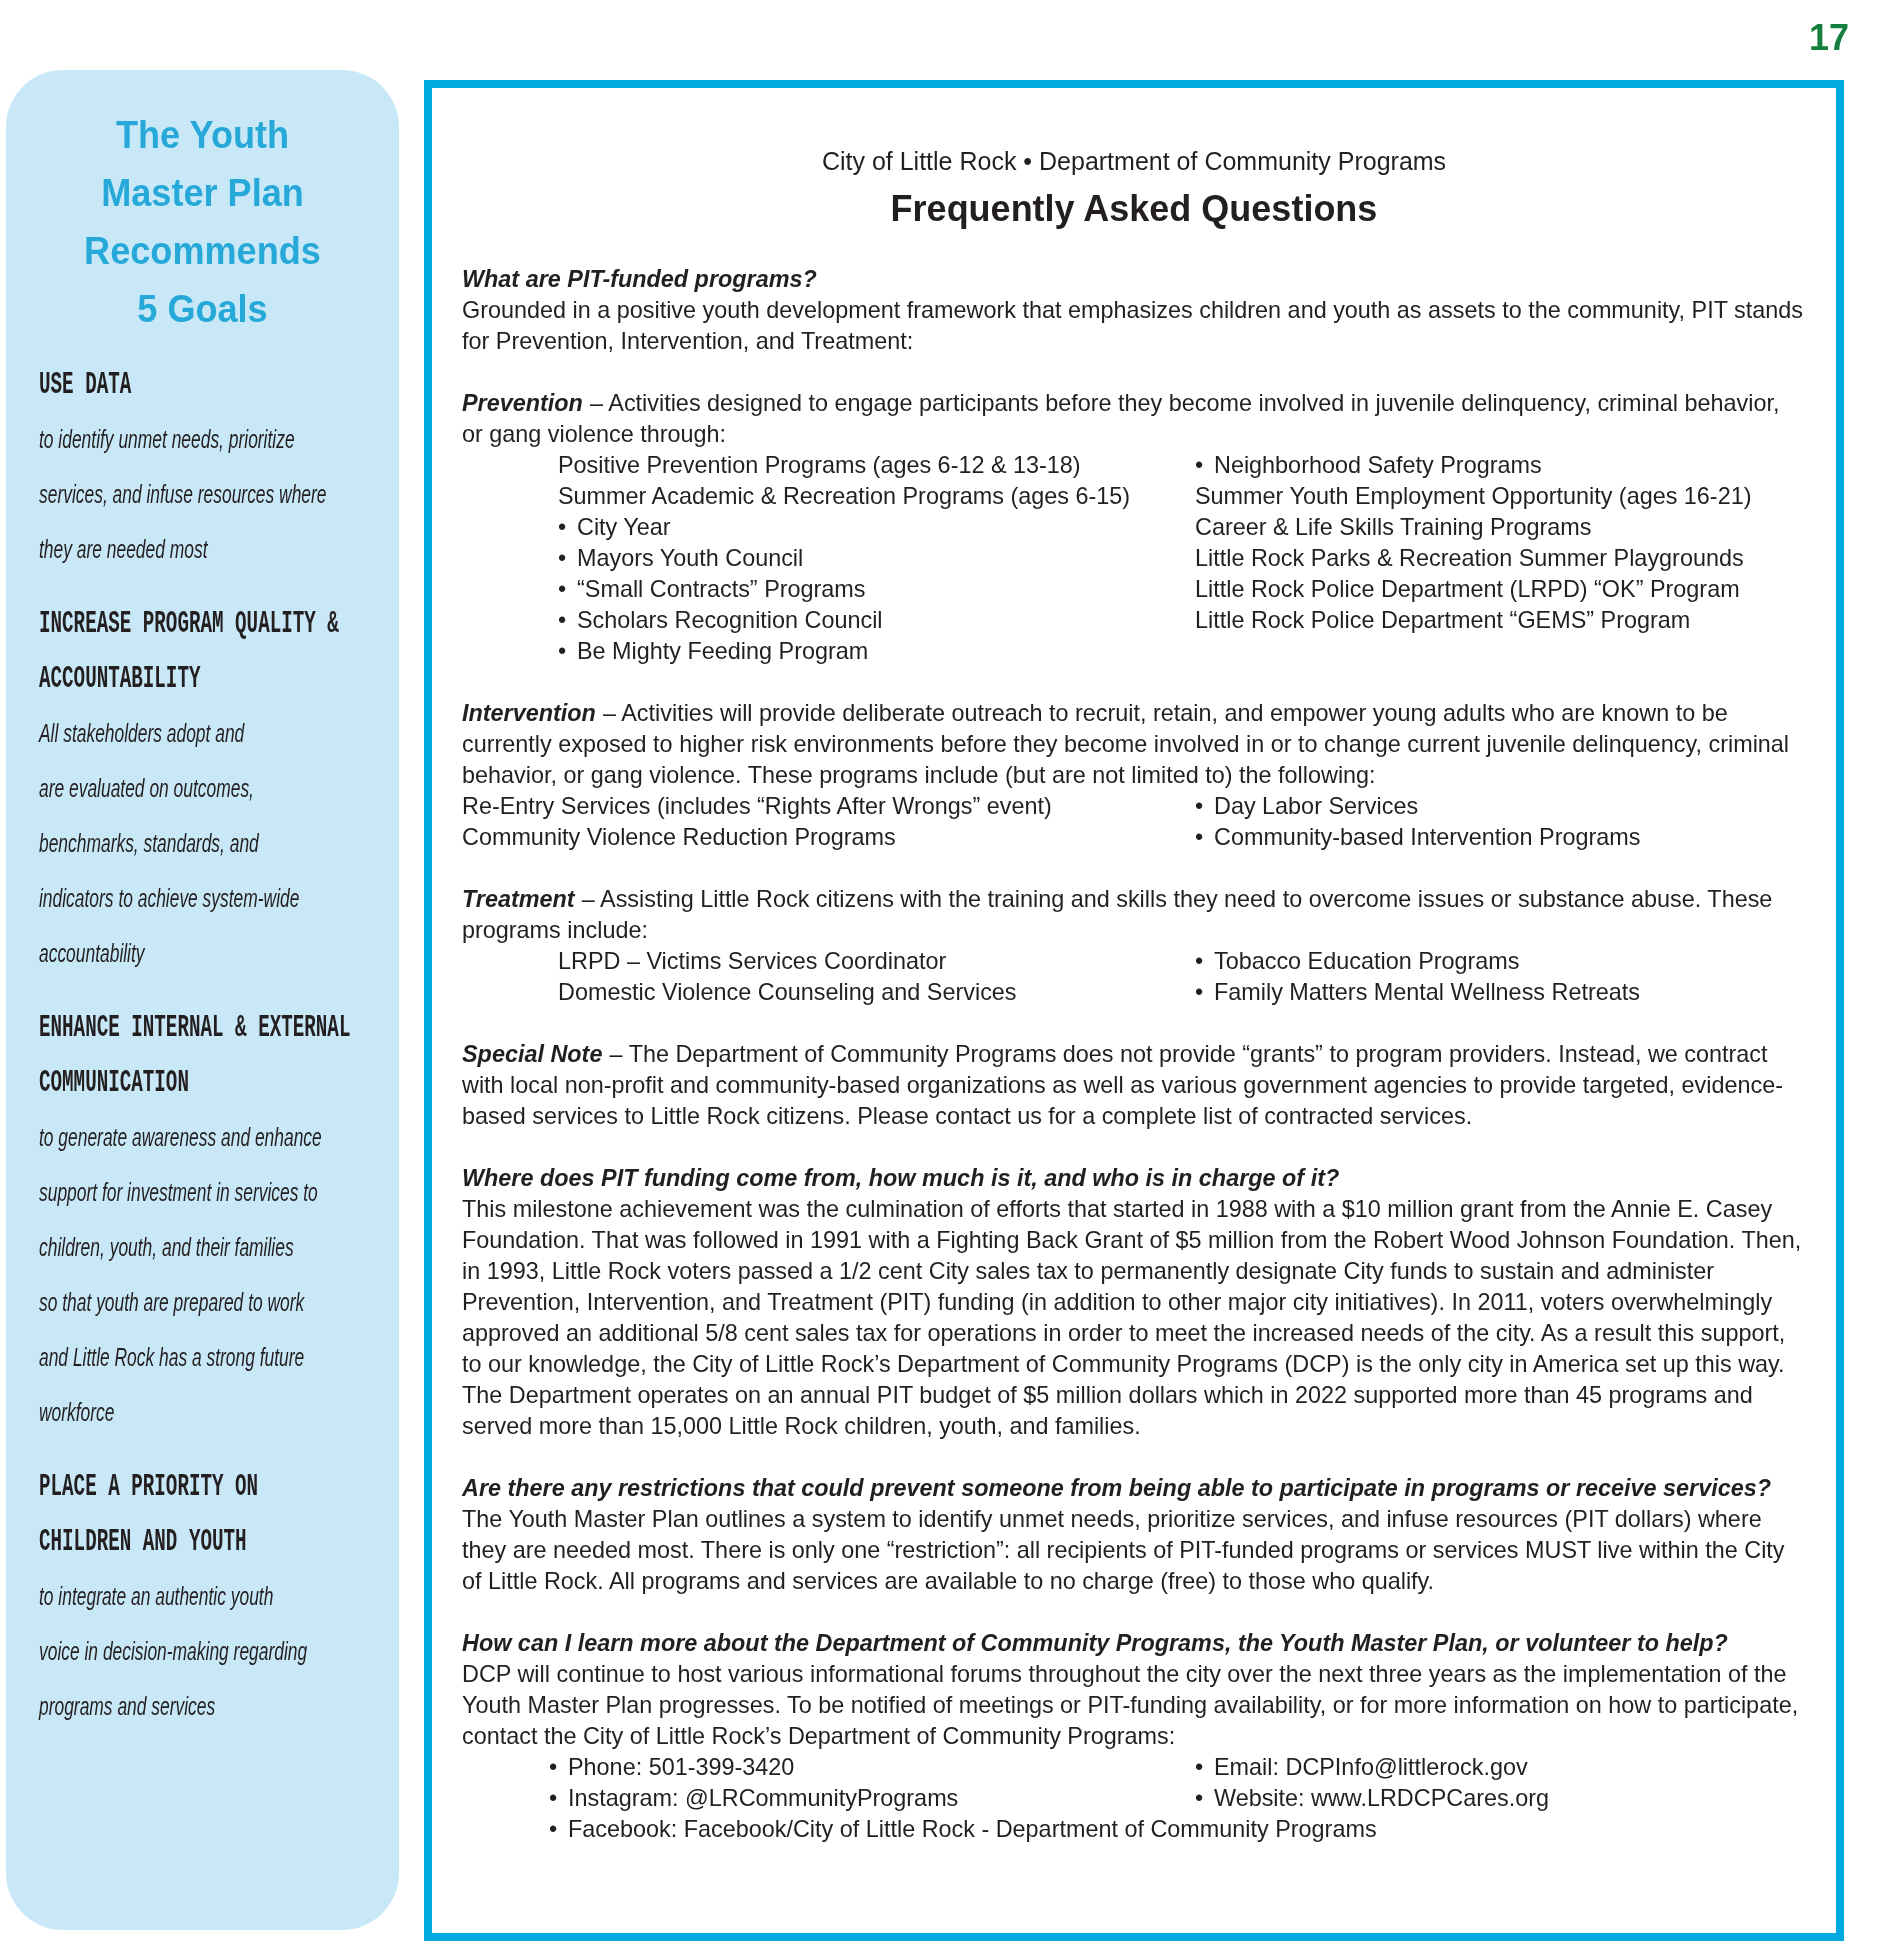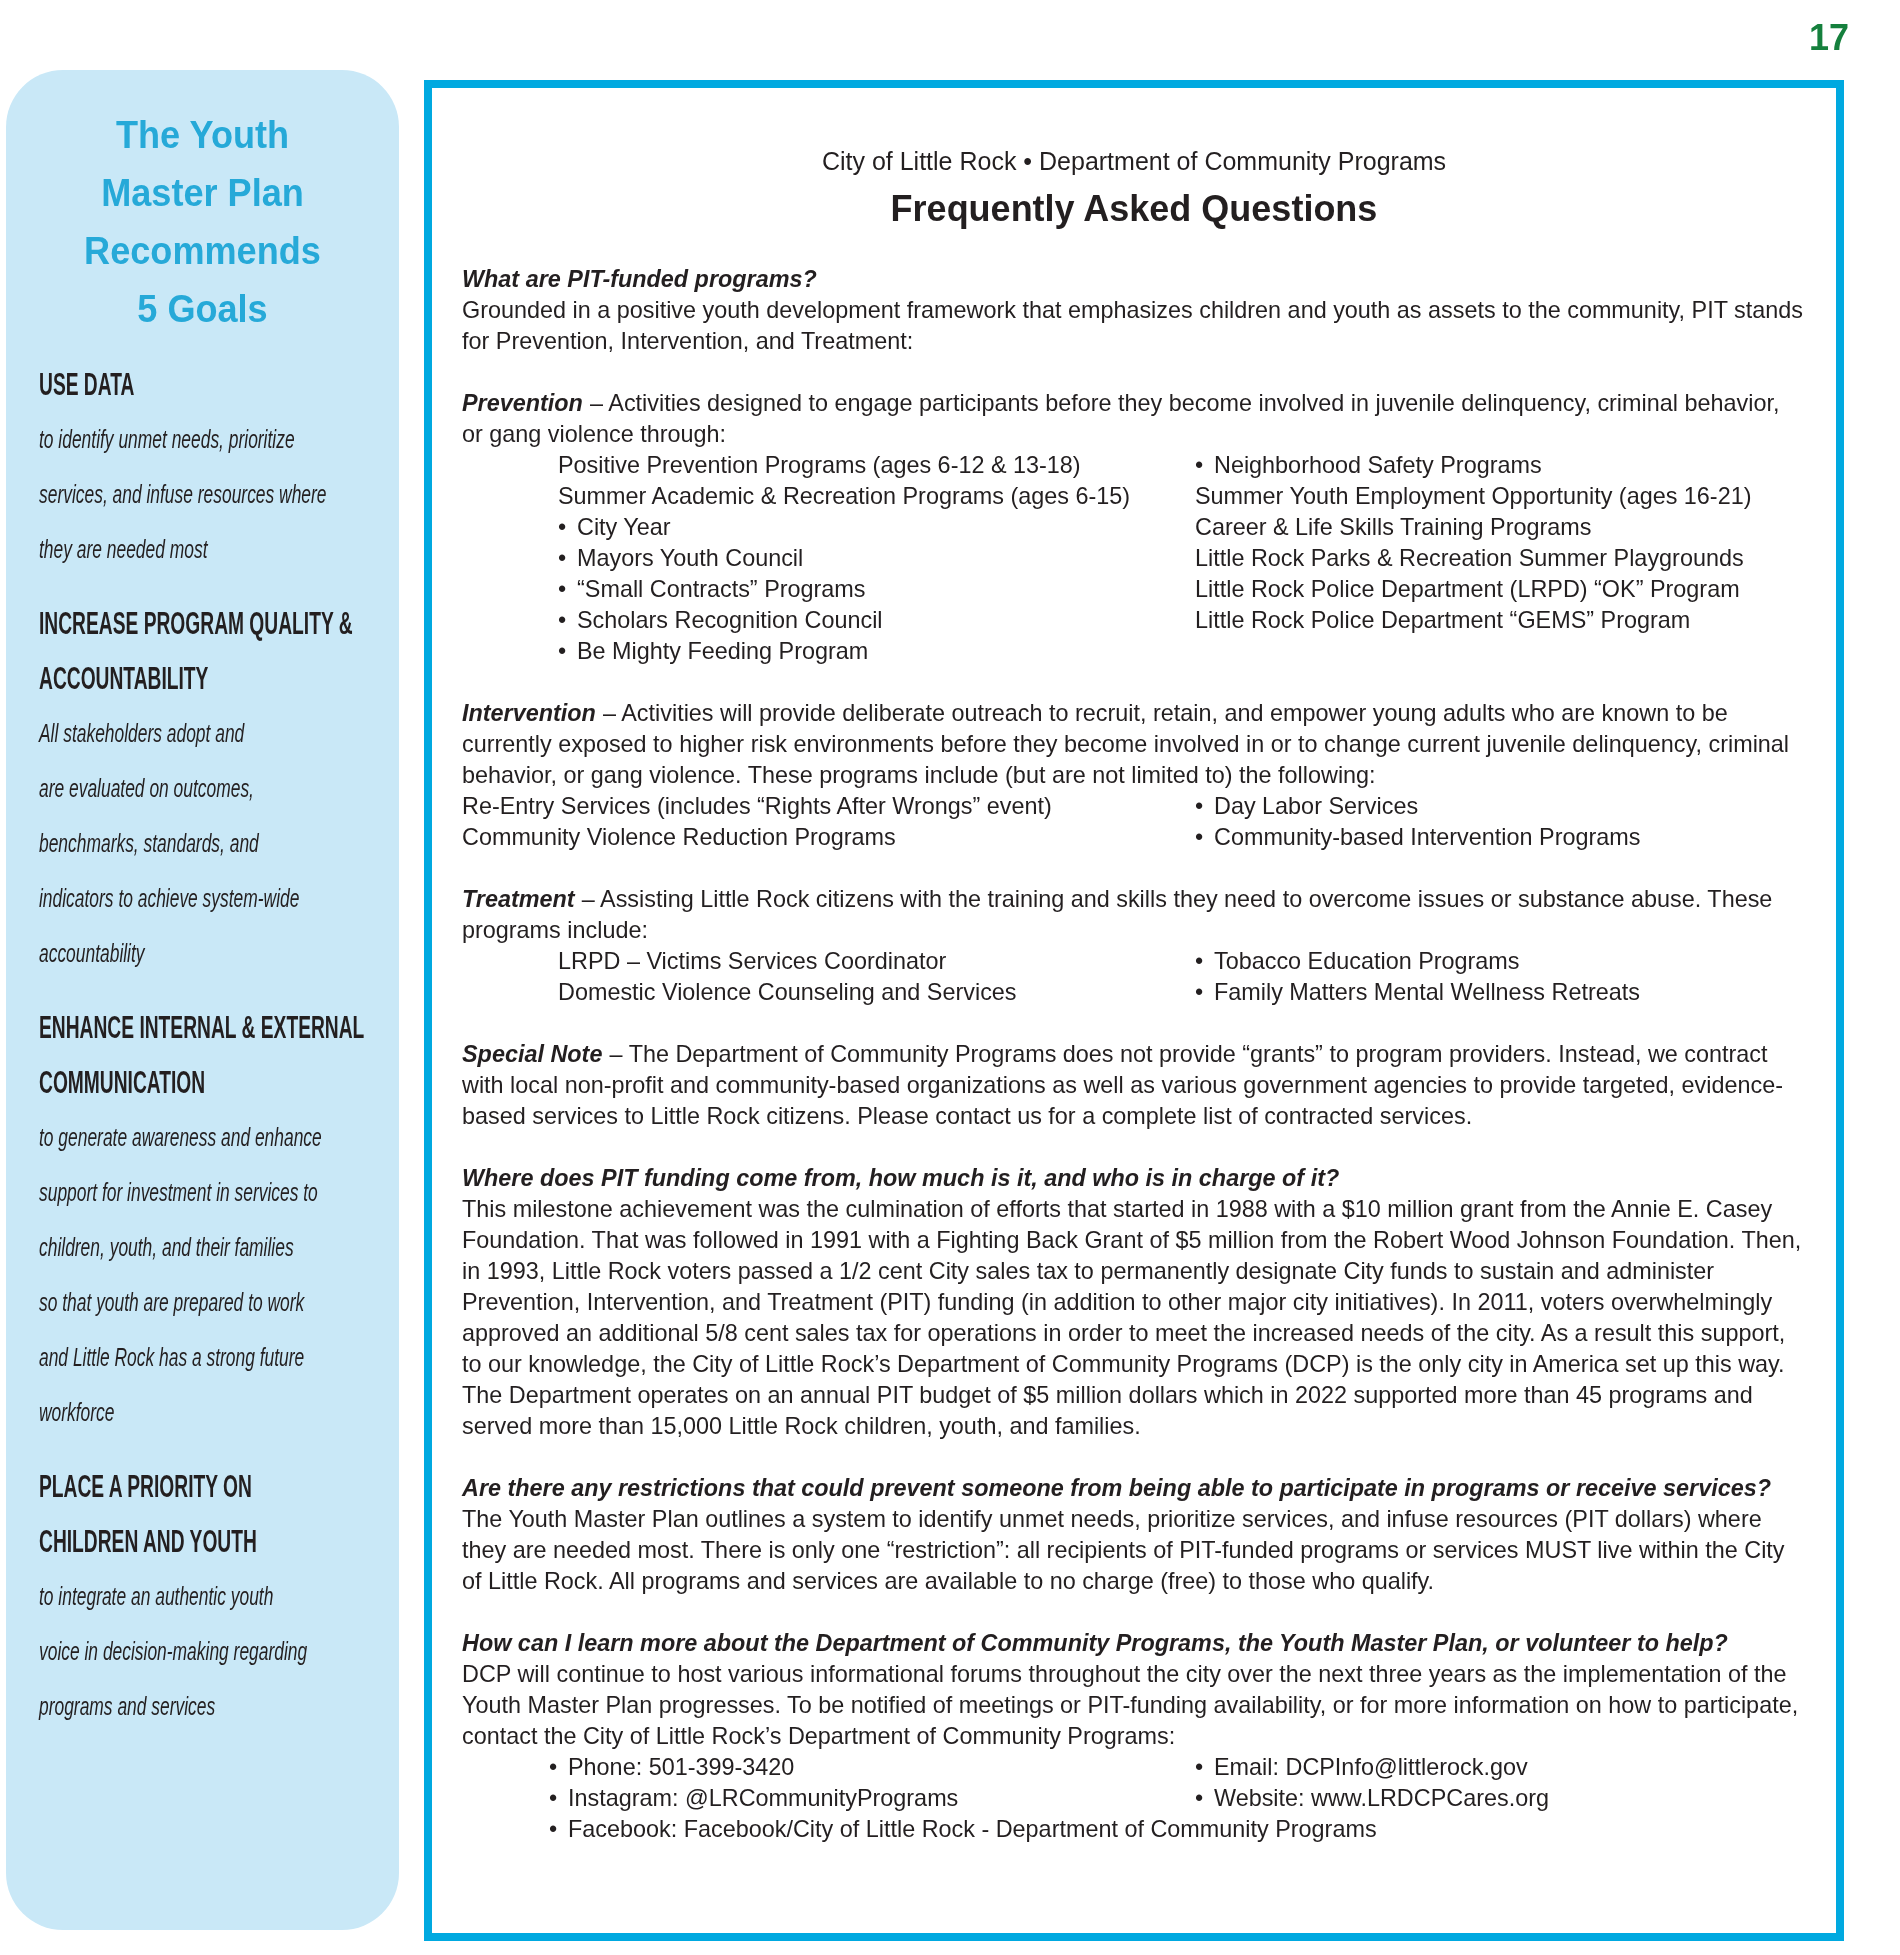--- a/index.html
+++ b/index.html
@@ -28,21 +28,21 @@
     padding: 36px 33px 24px 33px;
     overflow: hidden;
   }
   .sb-title { text-align: center; margin-bottom: 1.2px; }
   .sb-title-line {
     display: block;
     font-size: 38px; font-weight: bold; color: #26a9d8;
     line-height: 58px; white-space: nowrap;
     transform: scaleX(0.95); transform-origin: center;
   }
-  .goal-h { margin: 19px 0 0 0; padding: 0; }
+  .goal-h { margin: 19px 0 0 0; padding: 0; font-family: Liberation Mono, monospace; }
   .goal-h .hl {
     display: block;
     font-size: 31px; font-weight: bold; color: #231f20;
     line-height: 55px; white-space: nowrap;
     transform: scaleX(0.62); transform-origin: left center;
   }
   .goal-d { margin: 0; }
   .goal-d .dl {
     display: block;
     font-size: 26.4px; font-style: italic; color: #231f20;

